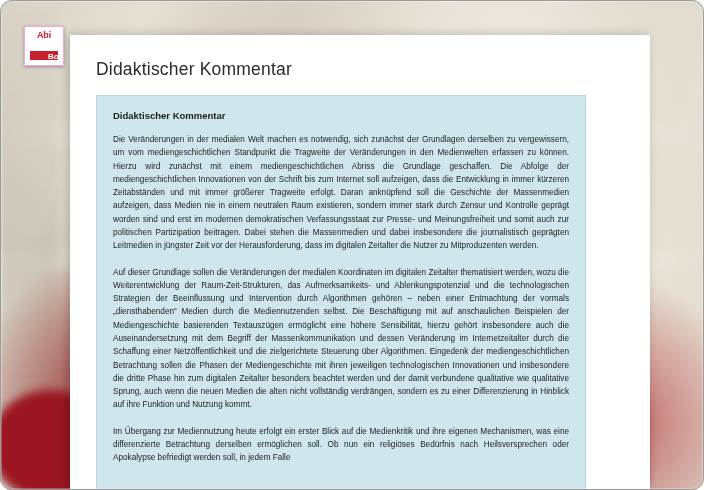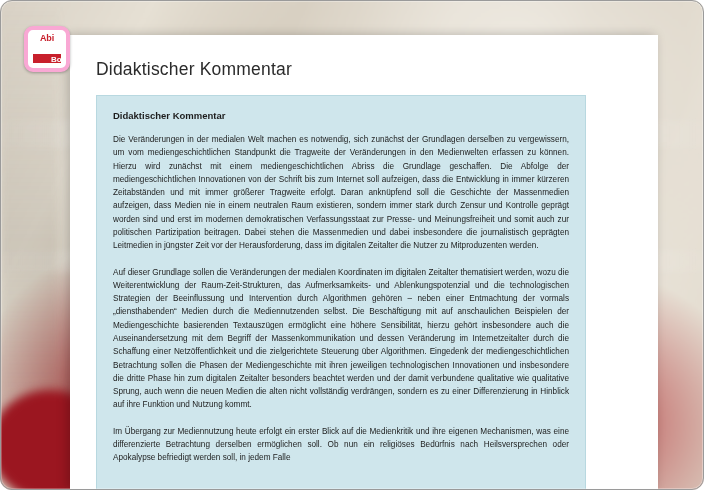--- a/index.html
+++ b/index.html
@@ -49,21 +49,20 @@
   
   .doc-panel {
     position: absolute;
     left: 70px;
     top: 35px;
     width: 580px;
     height: 455px;
     background: #ffffff;
     box-shadow: -3px 0 10px rgba(0,0,0,0.22);
     overflow: hidden;
-    padding-left: 8px;
   }
 
   .doc-title {
     position: absolute;
     left: 26px;
     top: 24px;
     font-size: 17.5px;
     color: #2b2b2b;
     letter-spacing: 0.2px;
   }
@@ -98,22 +97,22 @@
   }
 
   
   .logo {
     position: absolute;
     left: 24px;
     top: 26px;
     width: 38px;
     height: 38px;
     background: #ffffff;
-    border: 4px solid #f9a8d4;
-    border-radius: 9px;
+    border: 1px solid #f9a8d4;
+    border-radius: 0;
     box-shadow: 0 1px 3px rgba(0,0,0,0.3);
   }
   .logo-text {
     position: absolute;
     left: 0; right: 0;
     top: 4px;
     text-align: center;
     font-size: 9px;
     font-weight: bold;
     color: #c8202c;

